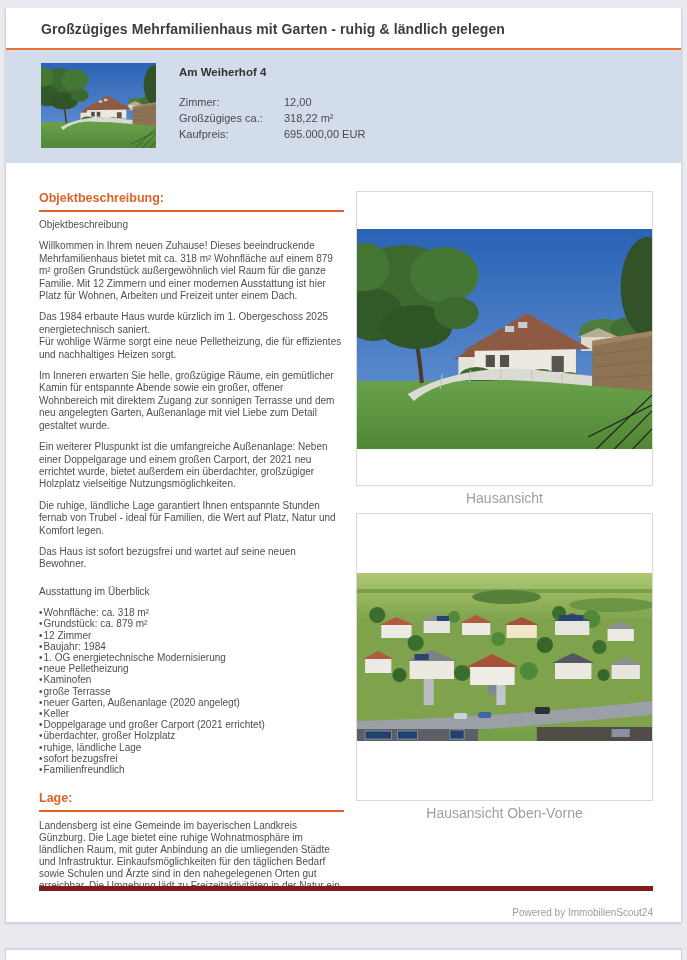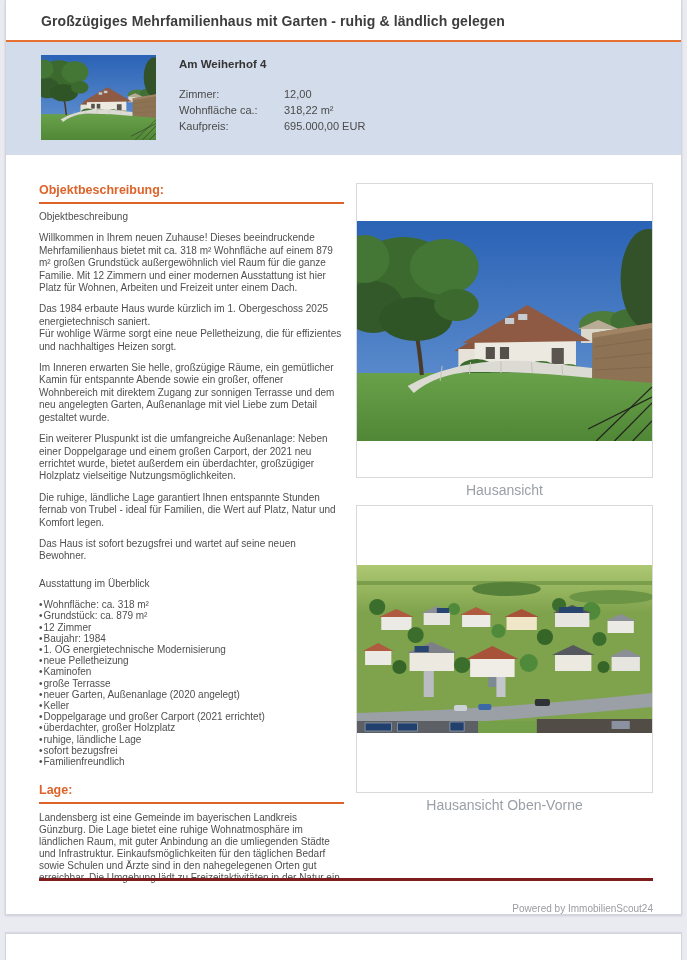--- a/index.html
+++ b/index.html
@@ -5,21 +5,21 @@
   html,body{margin:0;padding:0;}
   body{
     width:687px;height:960px;overflow:hidden;
     background:#eaeaf1;
     font-family:"Liberation Sans", sans-serif;
     color:#4f4f4f;
     -webkit-font-smoothing:antialiased;
   }
   .page-card{
     position:relative;
-    margin:0 5px;
+    margin:8px 5px;
     background:#ffffff;
     border:1px solid #d4d4de;
     border-top:none;
     box-sizing:border-box;
     height:915px;
     overflow:hidden;
     box-shadow:0 1px 2px rgba(120,120,140,0.25);
   }
   .title-bar{padding:11px 36px 9px 35px;}
   .page-title{
@@ -66,22 +66,22 @@
   }
   .photo-frame.first{height:295px;}
   .photo-frame.second{height:288px;margin-top:9px;}
   .photo-frame svg{display:block;width:100%;}
   .photo-frame.first svg{height:220px;}
   .photo-frame.second svg{height:168px;}
   .photo-caption{text-align:center;font-size:14px;color:#9aa0a6;margin-top:6px;line-height:12px;}
   
   .footer{
     position:absolute;left:33px;right:28px;top:878px;
-    border-top:3px solid #7f1d1d;
-    padding-top:22px;text-align:right;
+    border-top:5px solid #7f1d1d;
+    padding-top:16px;text-align:right;
     font-size:10px;color:#9b9ba1;
   }
   .gap-band{height:18px;}
   .next-card{
     margin:0 5px;background:#fff;border:1px solid #d4d4de;border-bottom:none;
     height:26px;box-shadow:0 -1px 1px rgba(120,120,140,0.15);
   }
   .svg-defs{position:absolute;width:0;height:0;overflow:hidden;}
 </style>
 </head>
@@ -245,21 +245,21 @@
         </svg>
     </div>
     <div class="summary-info">
       <div class="addr1">Am Weiherhof 4</div>
       <div class="detail-rows">
         <div class="detail-row">
           <span class="detail-label">Zimmer:</span>
           <span class="detail-value">12,00</span>
         </div>
         <div class="detail-row">
-          <span class="detail-label">Wohnfläche ca.:</span>
+          <span class="detail-label">Großzügiges ca.:</span>
           <span class="detail-value">318,22 m²</span>
         </div>
         <div class="detail-row">
           <span class="detail-label">Kaufpreis:</span>
           <span class="detail-value">695.000,00 EUR</span>
         </div>
       </div>
     </div>
   </div>
 

